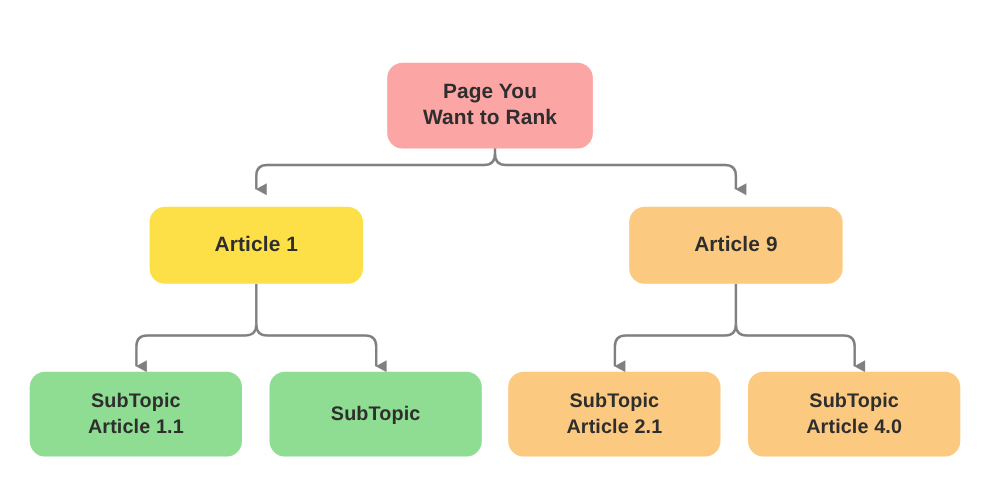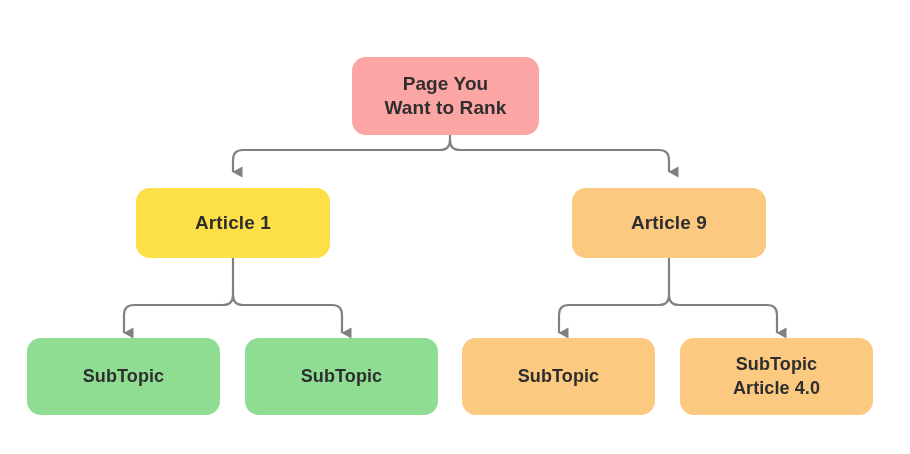--- a/index.html
+++ b/index.html
@@ -119,32 +119,34 @@
 
   <div class="node node-mid m2">
     <div>
       <span class="label-line">Article 9</span>
     </div>
   </div>
 
   <div class="node node-leaf l1">
     <div>
       <span class="label-line">SubTopic</span>
+      <span class="label-line">Article 1.1</span>
     </div>
   </div>
 
   <div class="node node-leaf l2">
     <div>
       <span class="label-line">SubTopic</span>
     </div>
   </div>
 
   <div class="node node-leaf l3">
     <div>
       <span class="label-line">SubTopic</span>
+      <span class="label-line">Article 2.1</span>
     </div>
   </div>
 
   <div class="node node-leaf l4">
     <div>
       <span class="label-line">SubTopic</span>
       <span class="label-line">Article 4.0</span>
     </div>
   </div>
 

